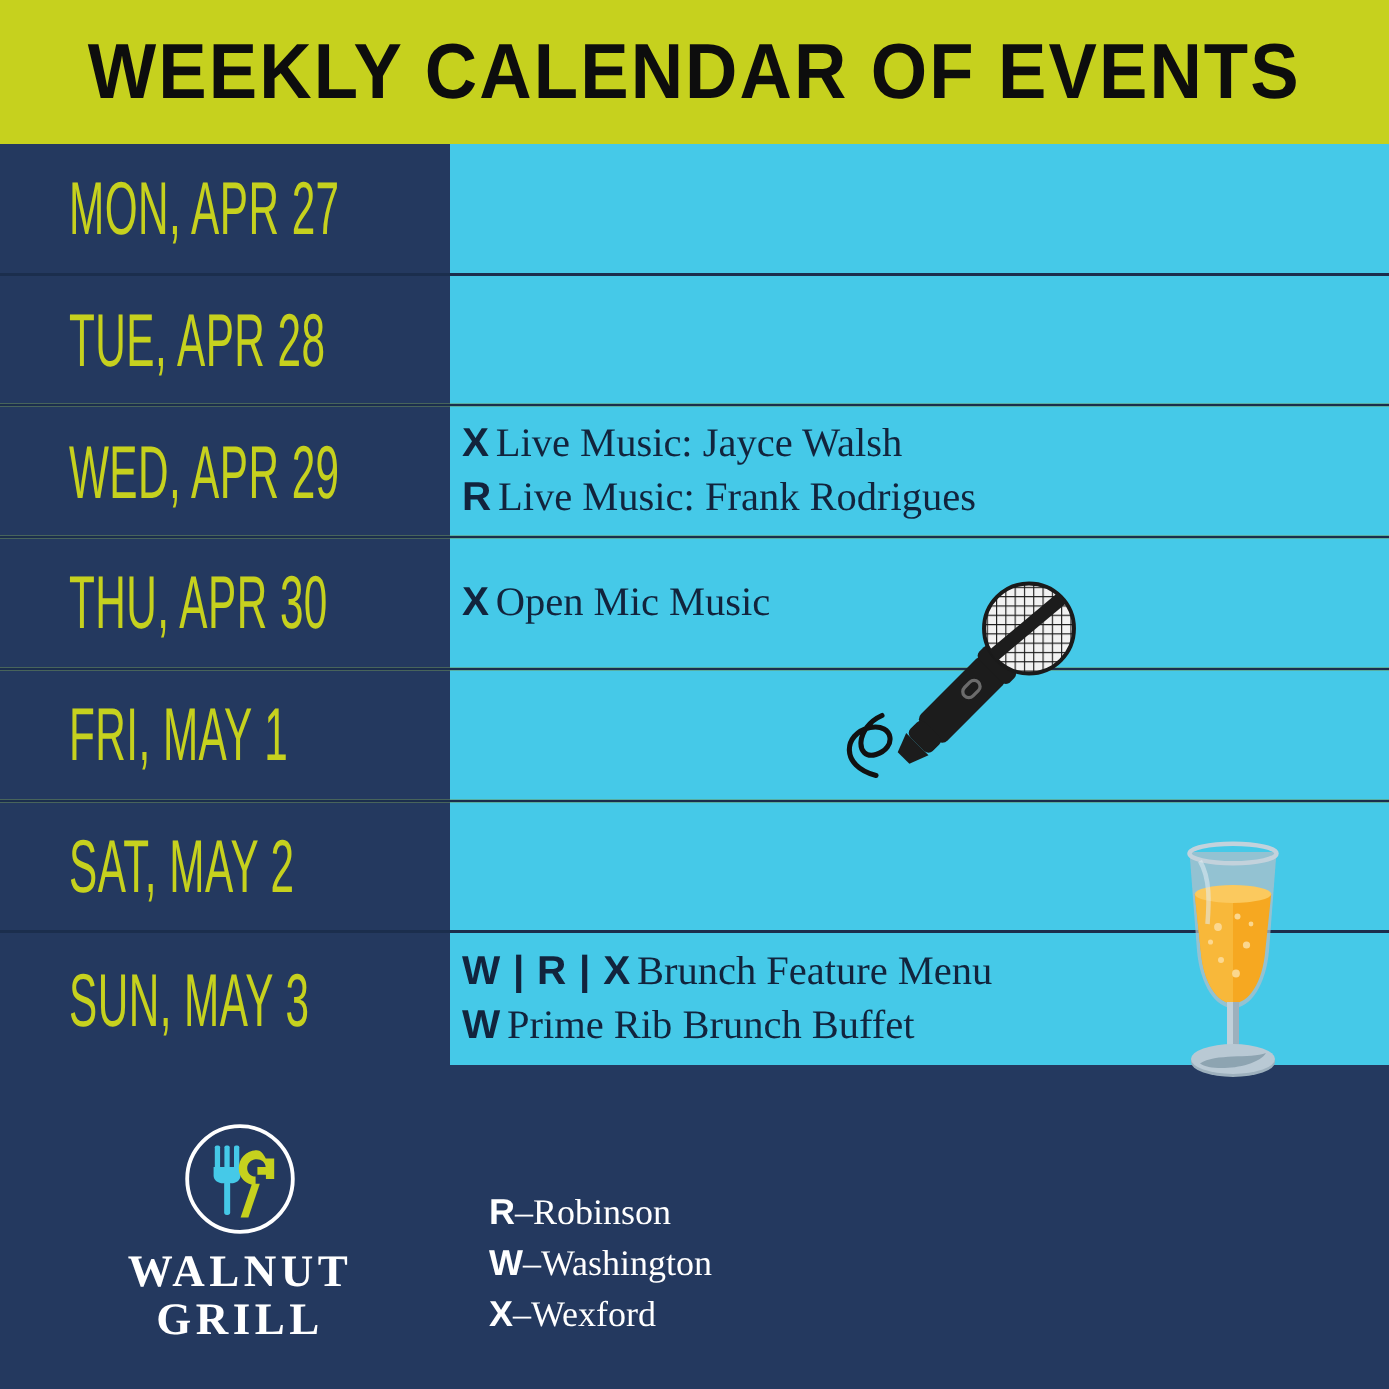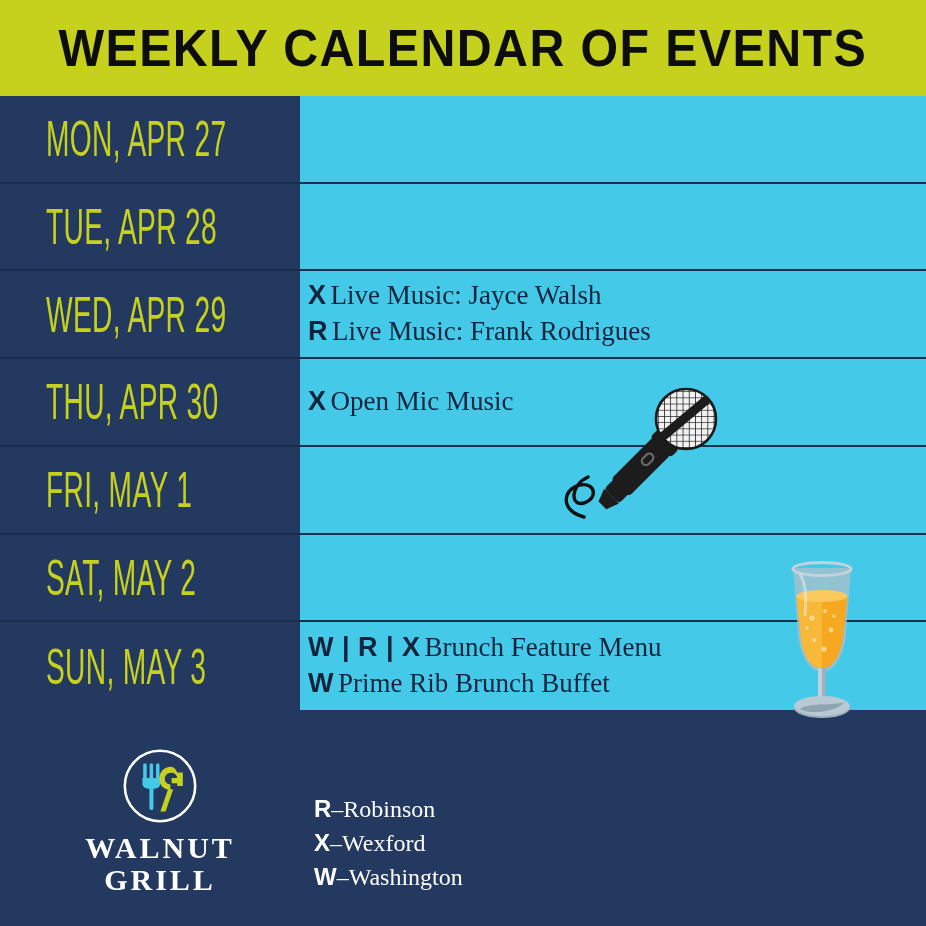--- a/index.html
+++ b/index.html
@@ -143,21 +143,21 @@
     margin-top: 6px;
     color: #ffffff;
     font-family: "Liberation Serif", serif;
     font-weight: bold;
     font-size: 30px;
     letter-spacing: 3px;
     line-height: 1.08;
   }
   .legend {
     position: absolute;
-    left: 314px;
+    left: 326px;
     top: 82px;
   }
   .legend-row {
     color: #ffffff;
     font-family: "Liberation Serif", serif;
     font-size: 24px;
     line-height: 1.42;
     white-space: nowrap;
   }
   .legend-row .tag {
@@ -323,22 +323,22 @@
         <div>WALNUT</div>
         <div>GRILL</div>
       </div>
     </div>
 
     <div class="legend">
       <div class="legend-row">
         <span class="tag">R</span><span>–</span><span>Robinson</span>
       </div>
       <div class="legend-row">
+        <span class="tag">W</span><span>–</span><span>Washington</span>
+      </div>
+      <div class="legend-row">
         <span class="tag">X</span><span>–</span><span>Wexford</span>
       </div>
-      <div class="legend-row">
-        <span class="tag">W</span><span>–</span><span>Washington</span>
-      </div>
     </div>
 
   </div>
 
 </div>
 
 </body></html>

